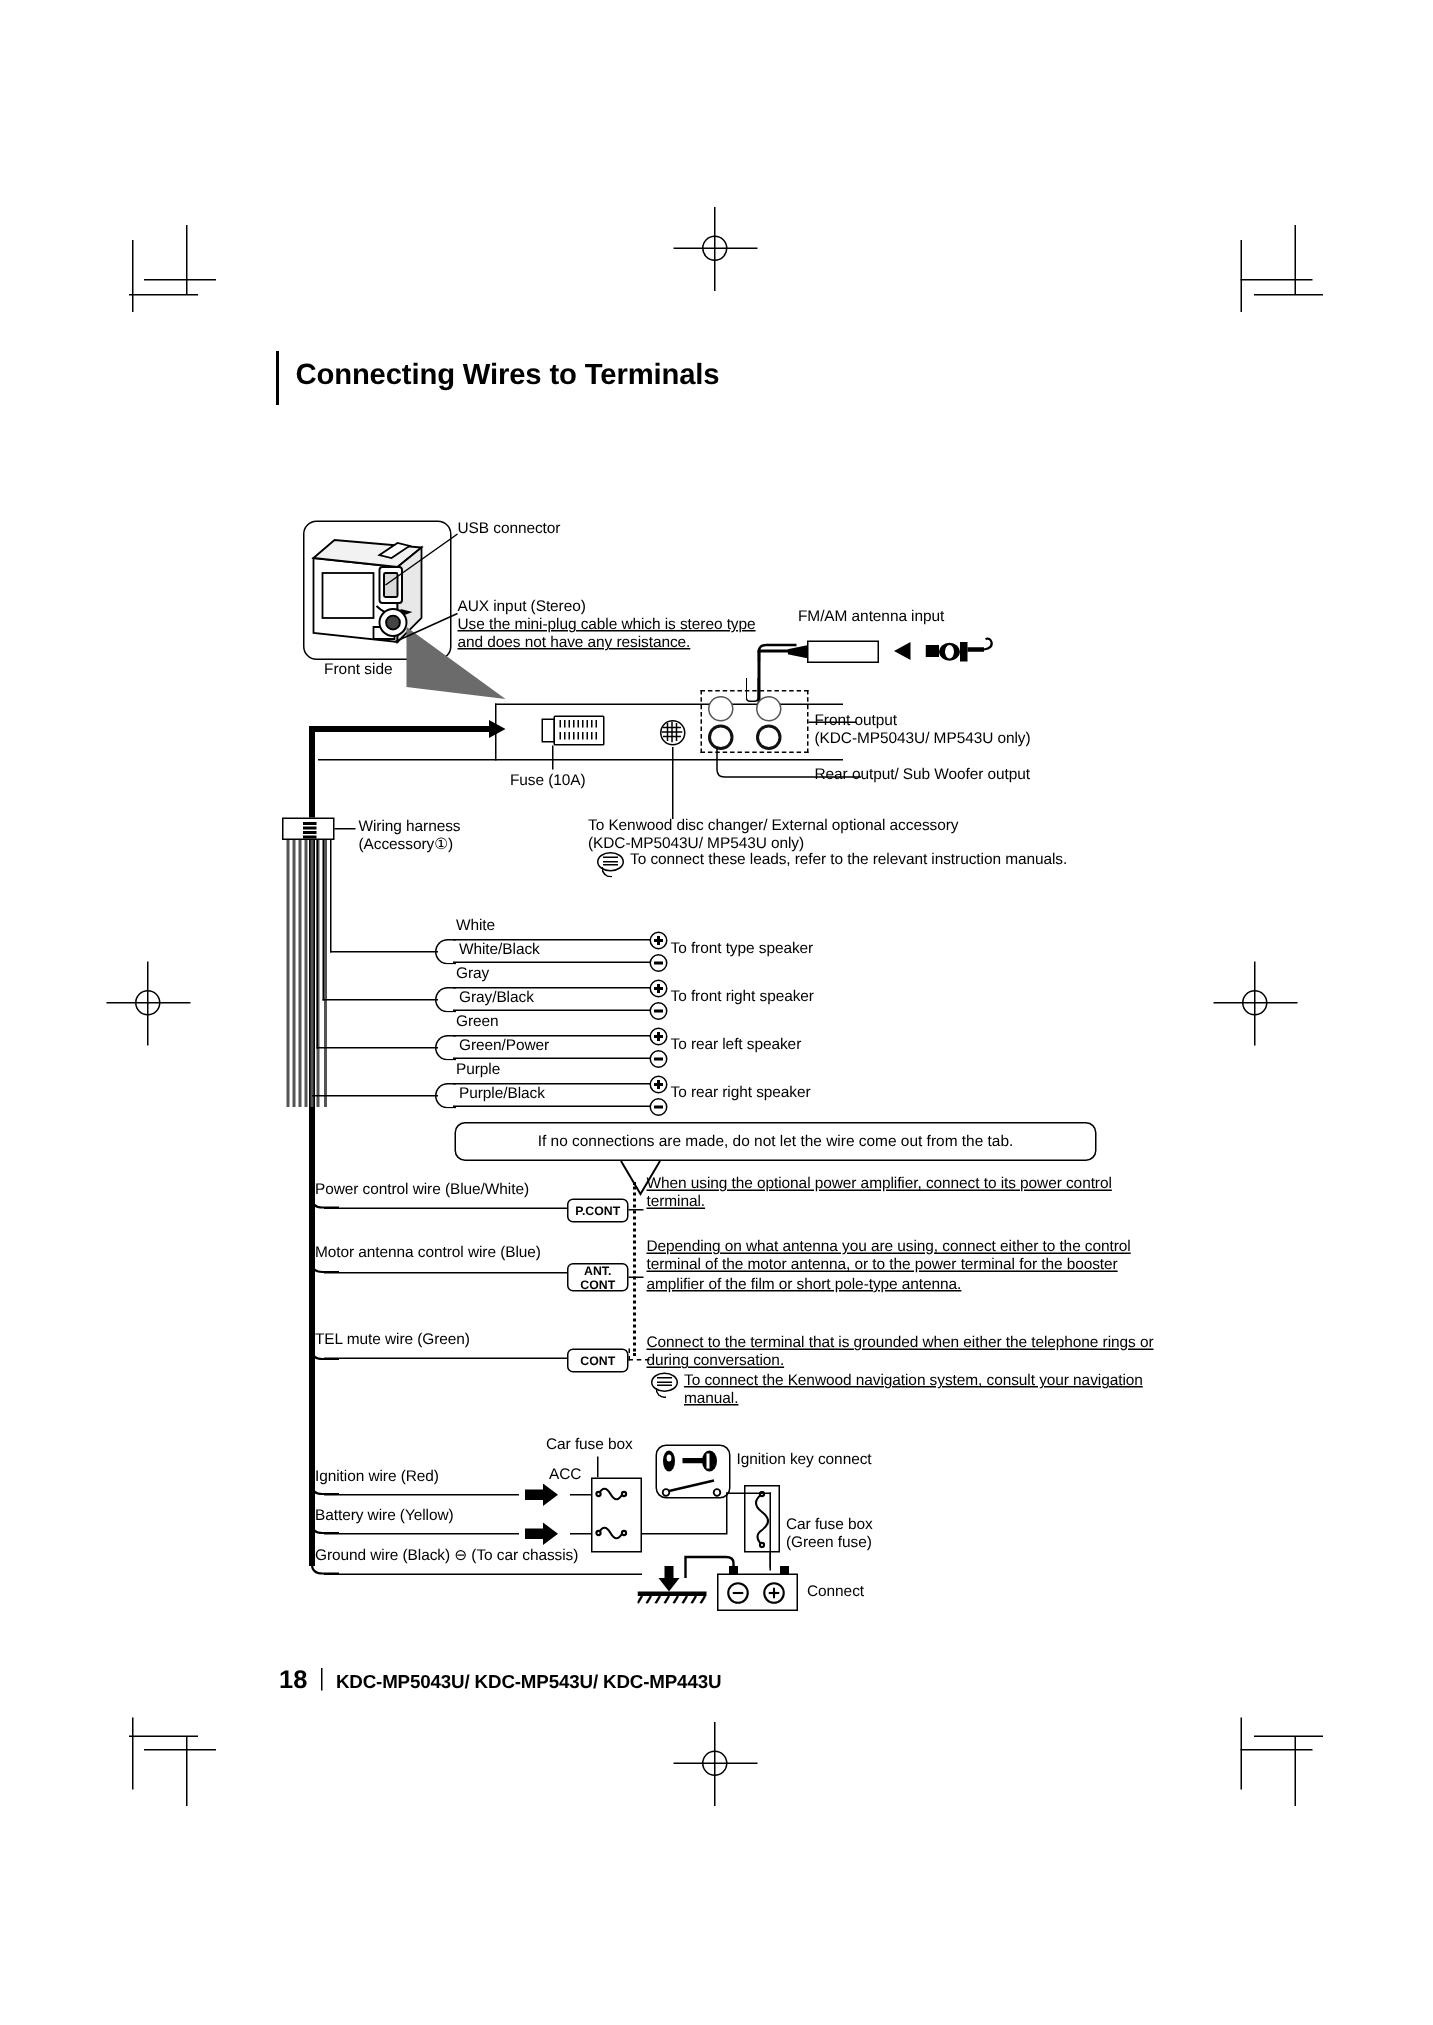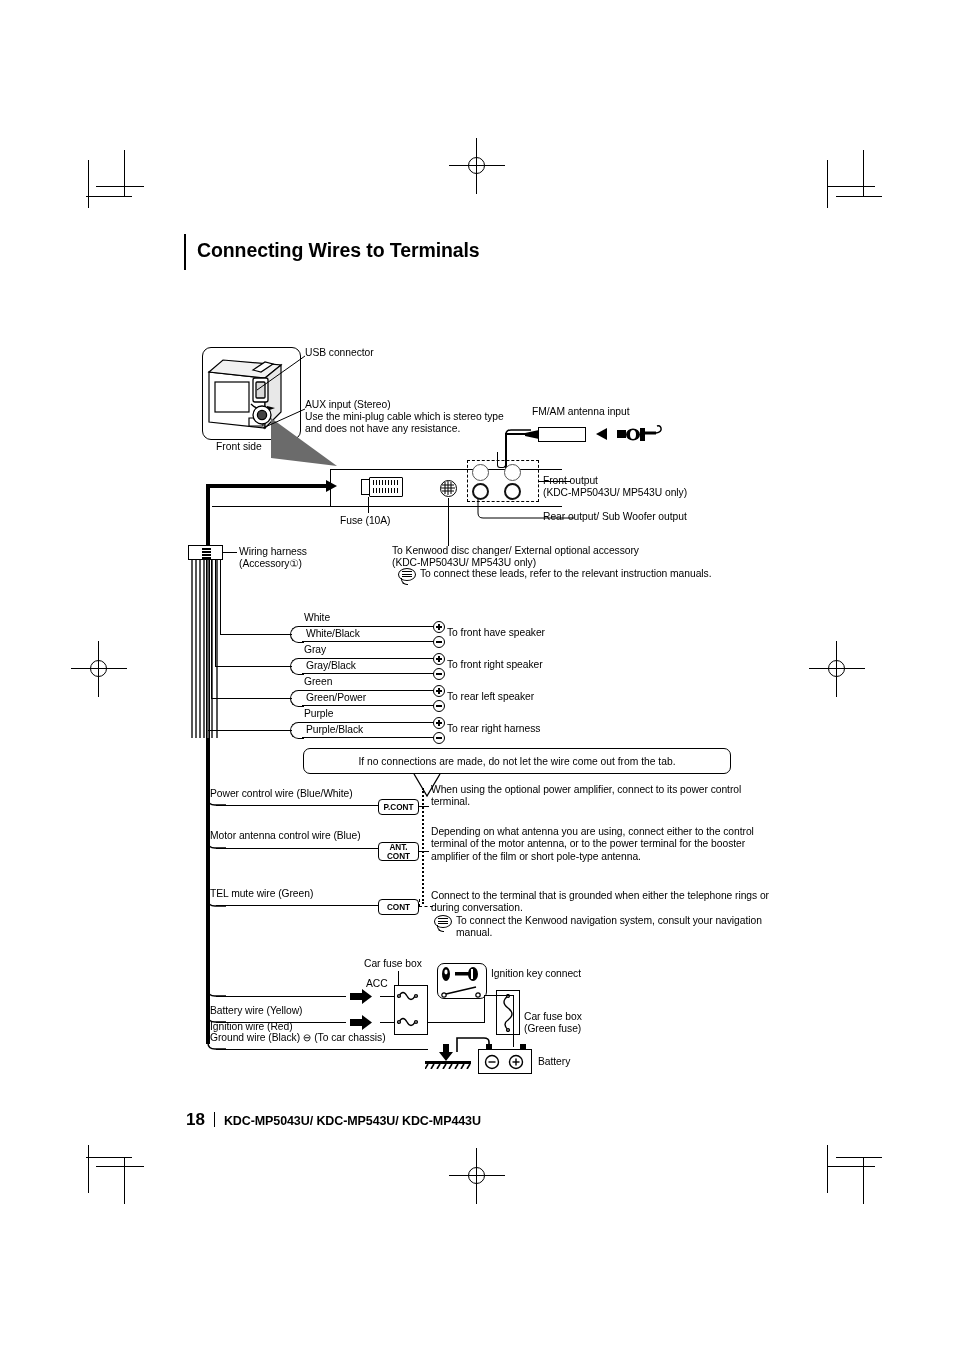--- a/index.html
+++ b/index.html
@@ -55,21 +55,21 @@
   .footer-models { font-size: 12.5px; font-weight: bold; letter-spacing: -0.1px; }
 
   
   .t {
     position: absolute;
     font-size: 10.3px;
     line-height: 12.4px;
     white-space: nowrap;
     letter-spacing: -0.05px;
   }
-  .t.wrap { white-space: normal; }
+  .t.wrap { white-space: normal; text-decoration: underline; }
 
   
   .ln { position: absolute; background: #000; }
   .lnh { height: 1px; }
   .lnv { width: 1px; }
 
   
   .dotcol {
     position: absolute;
     width: 0; border-left: 2.4px dotted #000;
@@ -509,21 +509,21 @@
   <div class="t" style="left:306px; top:628px;">White/Black</div>
   <div class="ln lnh" style="left:220px; top:634px; width:72px; height:1.4px;"></div>
   <div class="ln lnv" style="left:220px; top:560px; height:75px; width:1.4px;"></div>
   <div class="pm" style="left:433px; top:621px;">
       <i class="h"></i>
       <i class="v"></i>
     </div>
   <div class="pm" style="left:433px; top:636px;">
       <i class="h"></i>
     </div>
-  <div class="t" style="left:447px; top:627px;">To front have speaker</div>
+  <div class="t" style="left:447px; top:627px;">To front type speaker</div>
 
   <div class="t" style="left:304px; top:644px;">Gray</div>
   <div class="ln lnh" style="left:302px; top:658px; width:132px; height:1.4px;"></div>
   <div class="spk-brace" style="left:290px; top:658px;"></div>
   <div class="ln lnh" style="left:302px; top:673px; width:132px; height:1.4px;"></div>
   <div class="t" style="left:306px; top:660px;">Gray/Black</div>
   <div class="ln lnh" style="left:215px; top:666px; width:77px; height:1.4px;"></div>
   <div class="ln lnv" style="left:215px; top:560px; height:107px; width:1.4px;"></div>
   <div class="pm" style="left:433px; top:653px;">
       <i class="h"></i>
@@ -556,21 +556,21 @@
   <div class="ln lnh" style="left:302px; top:737px; width:132px; height:1.4px;"></div>
   <div class="t" style="left:306px; top:724px;">Purple/Black</div>
   <div class="ln lnh" style="left:208px; top:730px; width:84px; height:1.4px;"></div>
   <div class="pm" style="left:433px; top:717px;">
       <i class="h"></i>
       <i class="v"></i>
     </div>
   <div class="pm" style="left:433px; top:732px;">
       <i class="h"></i>
     </div>
-  <div class="t" style="left:447px; top:723px;">To rear right harness</div>
+  <div class="t" style="left:447px; top:723px;">To rear right speaker</div>
 </div>
 
 <div class="roundbox" style="left:303px; top:748px; width:428px; height:26px;">
   <span>If no connections are made, do not let the wire come out from the tab.</span>
 </div>
 <div style="position:absolute;left:410px;top:774px;">
   <svg width="34" height="26" viewBox="0 0 34 26">
       <path d="M4,0 L17,22 L30,0" stroke="#000" stroke-width="1.3" fill="none"></path>
     </svg>
 </div>
@@ -623,21 +623,21 @@
   <div class="ls" style="top:3px;"></div>
   <div class="ls" style="top:5.5px;"></div>
   <div class="ls" style="top:8px;"></div>
   <div class="tail"></div>
 </div>
 <div class="t wrap" style="left:456px; top:915px; width:315px;">To connect the Kenwood navigation system, consult your navigation manual.</div>
 
 <div class="t" style="left:364px; top:958px;">Car fuse box</div>
 <div class="ln lnv" style="left:398px; top:971px; height:14px;"></div>
 
-<div class="t" style="left:210px; top:1021px;">Ignition wire (Red)</div>
+<div class="t" style="left:210px; top:979px;">Ignition wire (Red)</div>
 <div class="ln lnh" style="left:216px; top:996px; width:130px; height:1.4px;"></div>
 <div style="position:absolute;left:206px;top:974px;">
   <svg width="20" height="26" viewBox="0 0 20 26">
       <path d="M2,0 L2,16 q0,6 7,6 L20,22" stroke="#000" stroke-width="1.4" fill="none"></path>
     </svg>
 </div>
 <div style="position:absolute;left:350px;top:989px;">
   <svg width="22" height="15" viewBox="0 0 22 15">
       <path d="M0,4 L12,4 L12,0 L22,7.5 L12,15 L12,11 L0,11 Z" fill="#000"></path>
     </svg>
@@ -739,21 +739,21 @@
 <div class="bterm" style="left:520px; top:1044px;"></div>
 <div style="position:absolute;left:484px;top:1054px;">
   <svg width="44" height="16" viewBox="0 0 44 16">
     <circle cx="8" cy="8" r="6.5" fill="#fff" stroke="#000" stroke-width="1.4"></circle>
     <line x1="4.5" y1="8" x2="11.5" y2="8" stroke="#000" stroke-width="1.4"></line>
     <circle cx="32" cy="8" r="6.5" fill="#fff" stroke="#000" stroke-width="1.4"></circle>
     <line x1="28.5" y1="8" x2="35.5" y2="8" stroke="#000" stroke-width="1.4"></line>
     <line x1="32" y1="4.5" x2="32" y2="11.5" stroke="#000" stroke-width="1.4"></line>
   </svg>
 </div>
-<div class="t" style="left:538px; top:1056px;">Battery</div>
+<div class="t" style="left:538px; top:1056px;">Connect</div>
 <div style="position:absolute;left:455px;top:1036px;">
   <svg width="44" height="16" viewBox="0 0 44 16">
       <path d="M34,14 L34,6 q0,-4 -5,-4 L2,2 L2,16" stroke="#000" stroke-width="1.6" fill="none"></path>
     </svg>
 </div>
 <div class="ln lnv" style="left:513px; top:1035px; height:12px; width:1.2px;"></div>
 
 <div class="footer">
   <span class="footer-num">18</span>
   <span class="footer-bar"></span>

